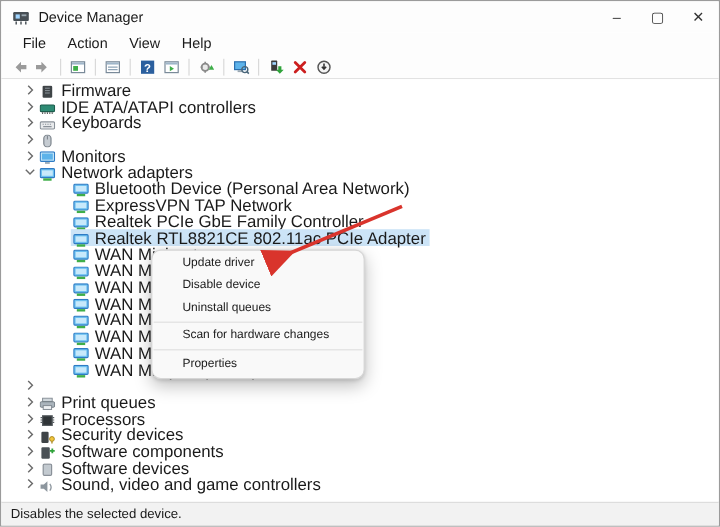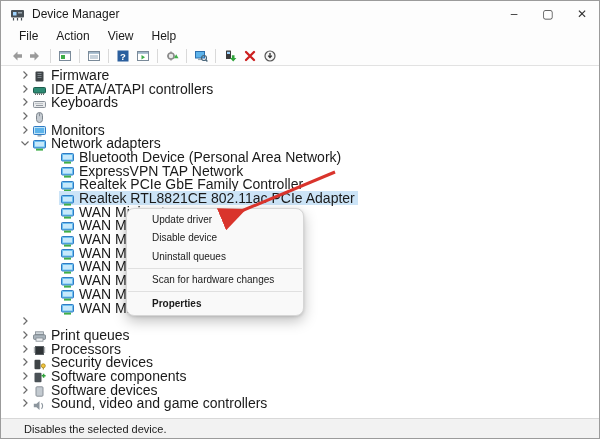--- a/index.html
+++ b/index.html
@@ -30,25 +30,25 @@
   .chev.empty { visibility:hidden; }
   .lvl2 .chev { margin-left:46px; }
   .row-inner { display:flex; align-items:center; padding:0 3px 0 2px; height:13.7px; }
   .row-inner.selected { background:#cce4f7; }
   .tree-icon { width:13px; height:11px; margin-right:5px; flex:0 0 auto; }
   
   .context-menu { position:absolute; left:125px; top:207px; width:178px; background:#f9f9f9;
     border:1px solid #d6d6d6; border-radius:8px; box-shadow:0 5px 14px rgba(0,0,0,.25), 0 1px 3px rgba(0,0,0,.12);
     padding:1px 0 2px 0; z-index:5; }
   .cm-item { height:18.5px; display:flex; align-items:center; padding-left:25px; font-size:10px; color:#1a1a1a; }
-  .cm-item.bold { font-weight:bold; }
+  .cm-item.bold { font-weight:normal; }
   .cm-sep { height:1px; background:#e0e0e0; margin:2px 1px; }
   
   .statusbar { height:20px; flex:0 0 auto; background:#f2f2f2; border-top:1px solid #d8d8d8;
-    display:flex; align-items:center; padding-left:23px; font-size:11px; color:#1a1a1a; }
+    display:flex; align-items:center; padding-left:8px; font-size:11px; color:#1a1a1a; }
   
   .arrow-overlay { position:absolute; inset:0; pointer-events:none; z-index:9; }
 </style>
 </head>
 <body>
 
 <div class="window">
 
   <div class="titlebar">
     <span class="app-icon">

